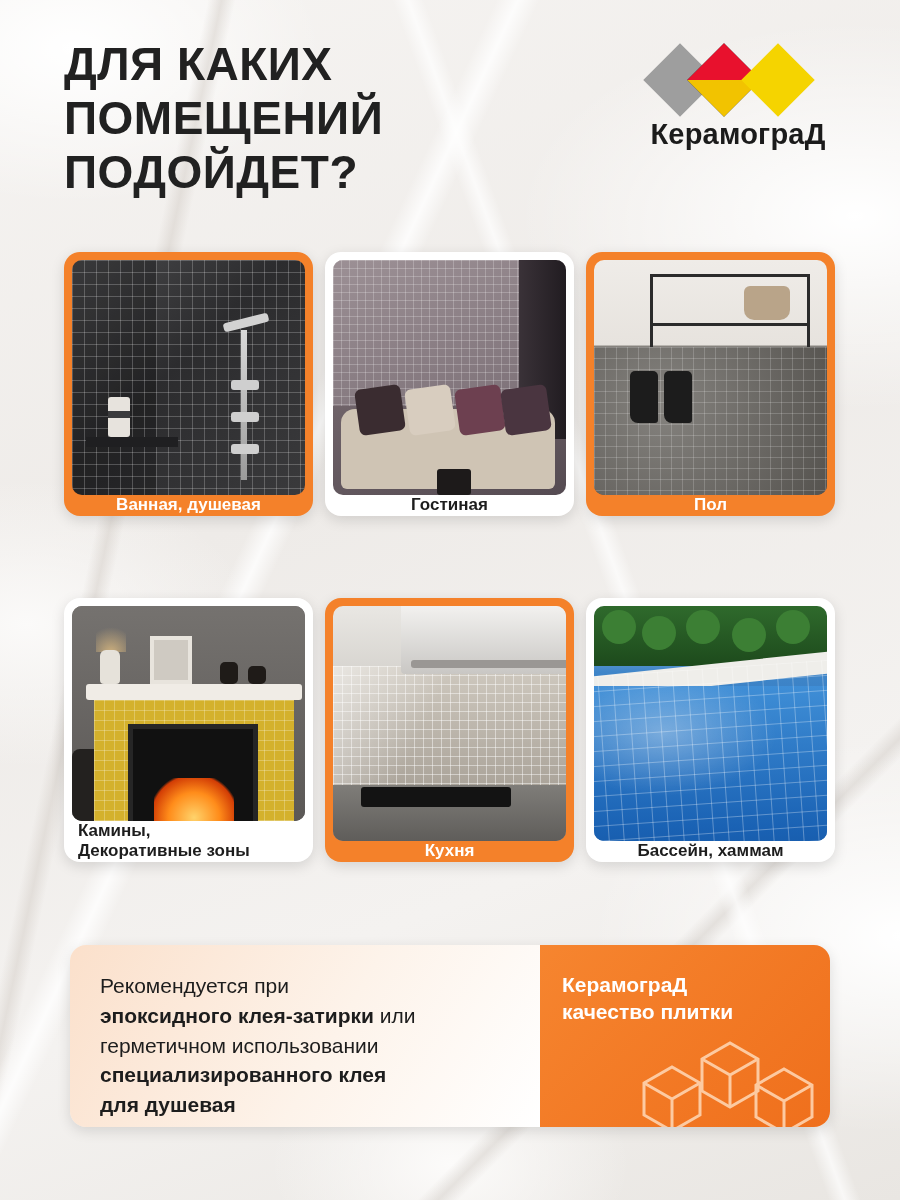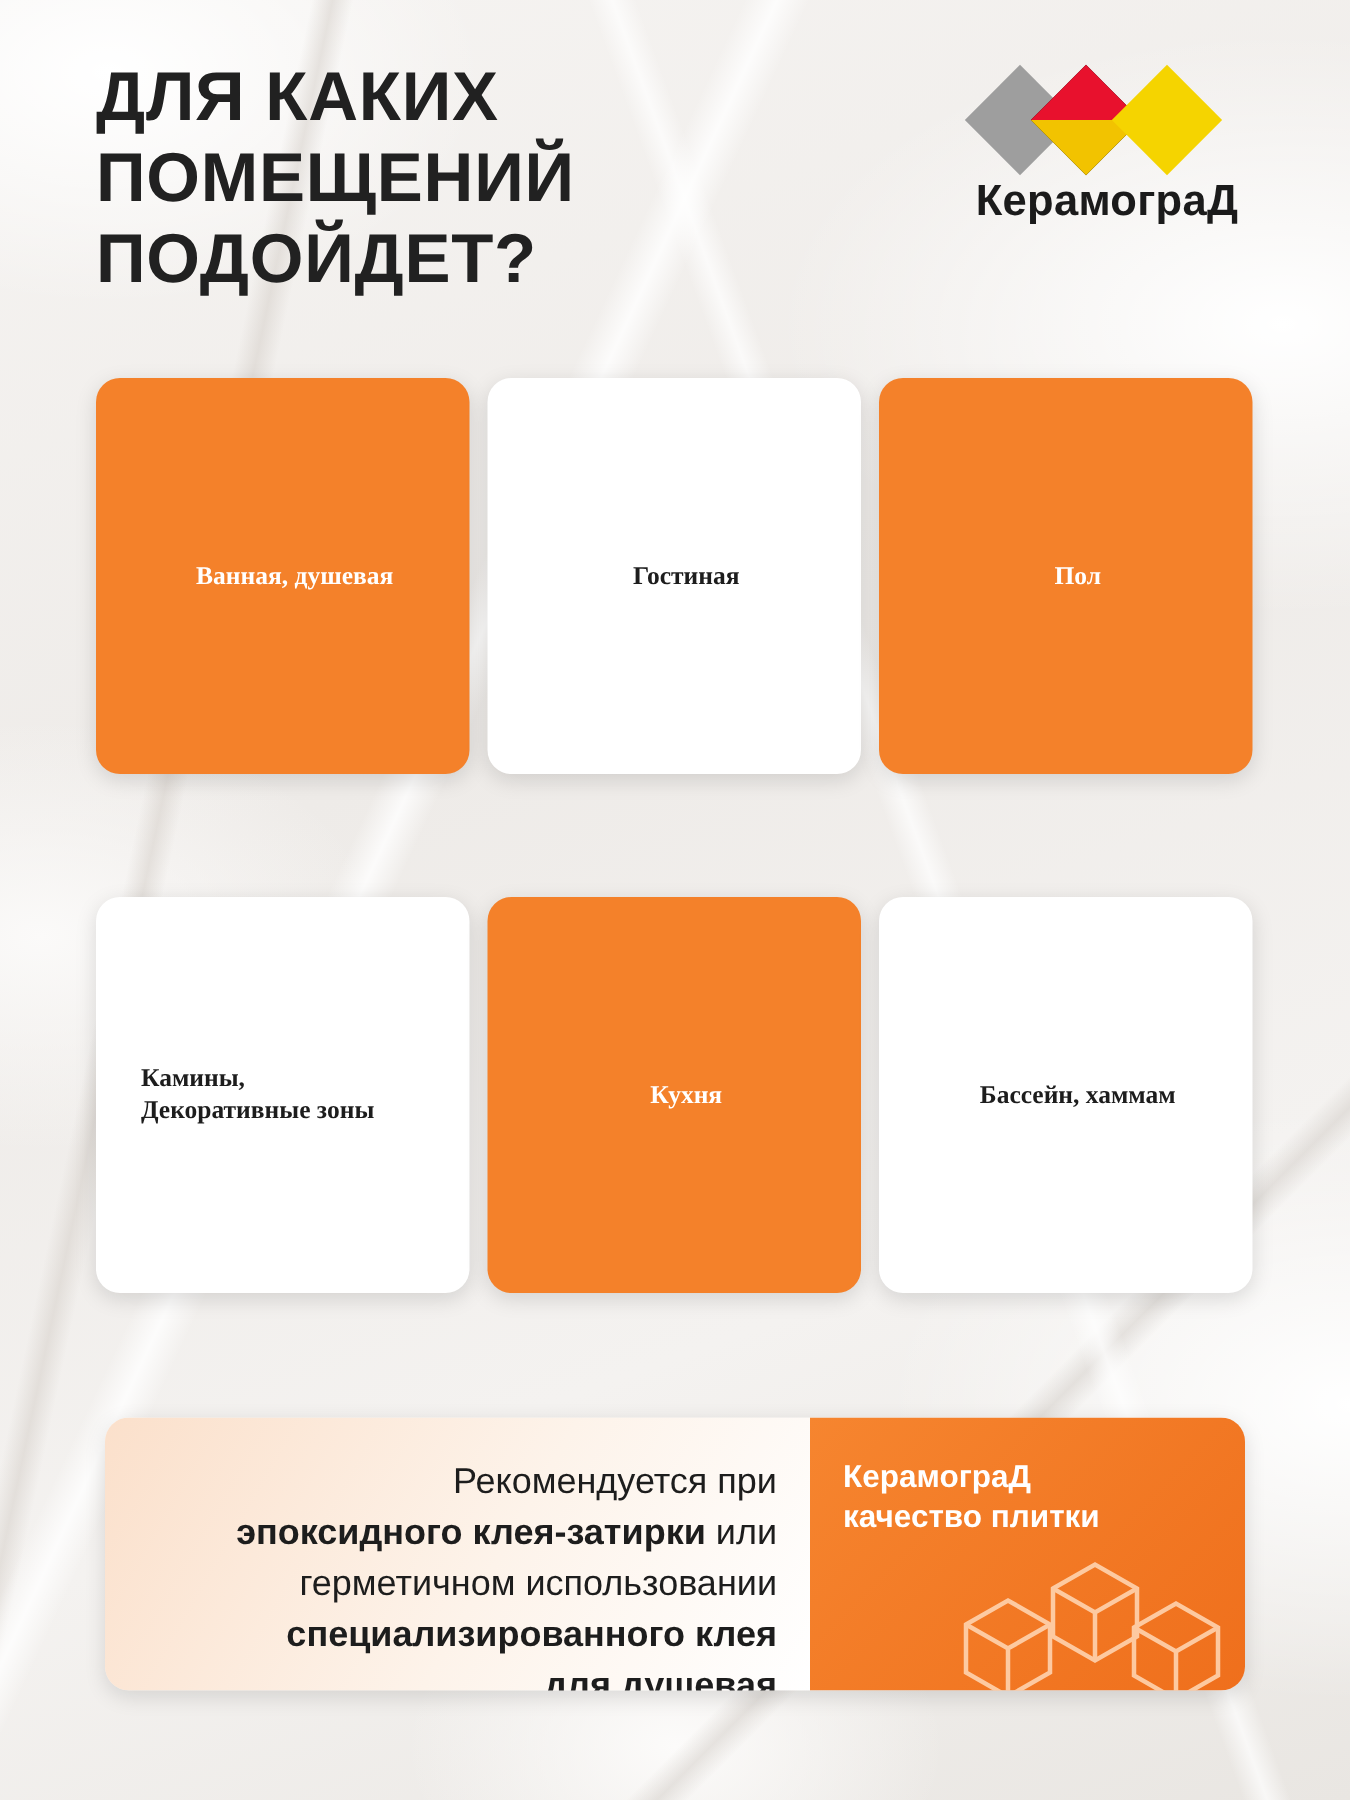--- a/index.html
+++ b/index.html
@@ -96,22 +96,21 @@
 
   .card {
     width: 249px;
     height: 264px;
     border-radius: 16px;
     overflow: hidden;
     background: #fff;
     box-shadow: 0 4px 14px rgba(0,0,0,.13);
     position: relative;
     display: flex;
-    flex-direction: row;
-    font-family: Liberation Serif, serif;
+    flex-direction: column;
   }
   .card.accent { background: #f4812a; }
   .card .photo {
     height: 256px;
     margin: 8px 8px 0 8px;
     border-radius: 10px;
     overflow: hidden;
     position: relative;
   }
   .card.tall-label .photo { height: 240px; }
@@ -253,24 +252,23 @@
     width: 760px; height: 182px;
     border-radius: 16px;
     overflow: hidden;
     display: flex;
     box-shadow: 0 4px 14px rgba(0,0,0,.12);
   }
   .footer-left {
     width: 470px;
     background: linear-gradient(120deg,#fbe0cb 0%,#fdf3ea 55%,#ffffff 100%);
     padding: 26px 22px 20px 30px;
-    font-size: 24px;
+    font-size: 21px;
     line-height: 1.42;
     color: #1d1d1d;
-    text-align: right;
   }
   .footer-left b { font-weight: 800; }
   .footer-right {
     flex: 1;
     background: linear-gradient(135deg,#f6852f 0%,#ef6f1c 100%);
     color: #fff;
     padding: 26px 20px 0 22px;
     position: relative;
   }
   .footer-right .ft-title {

